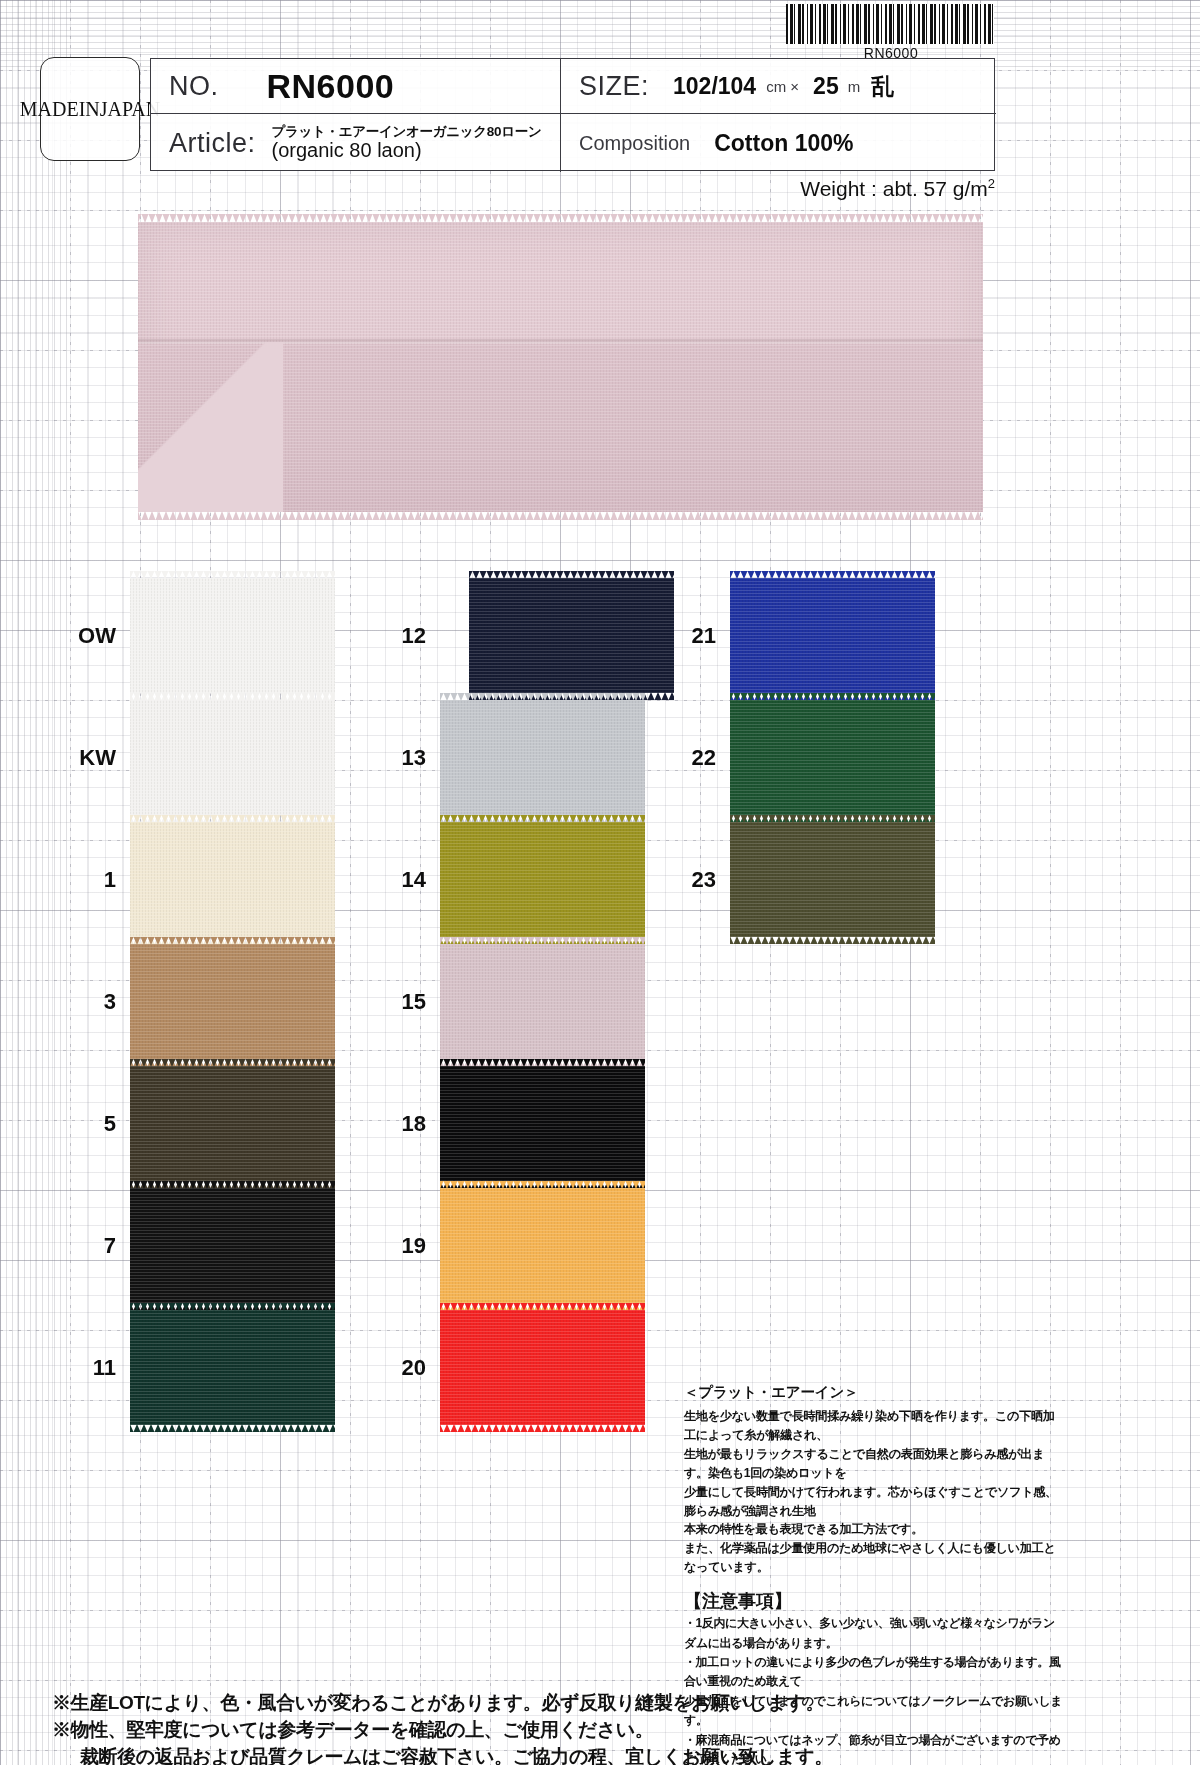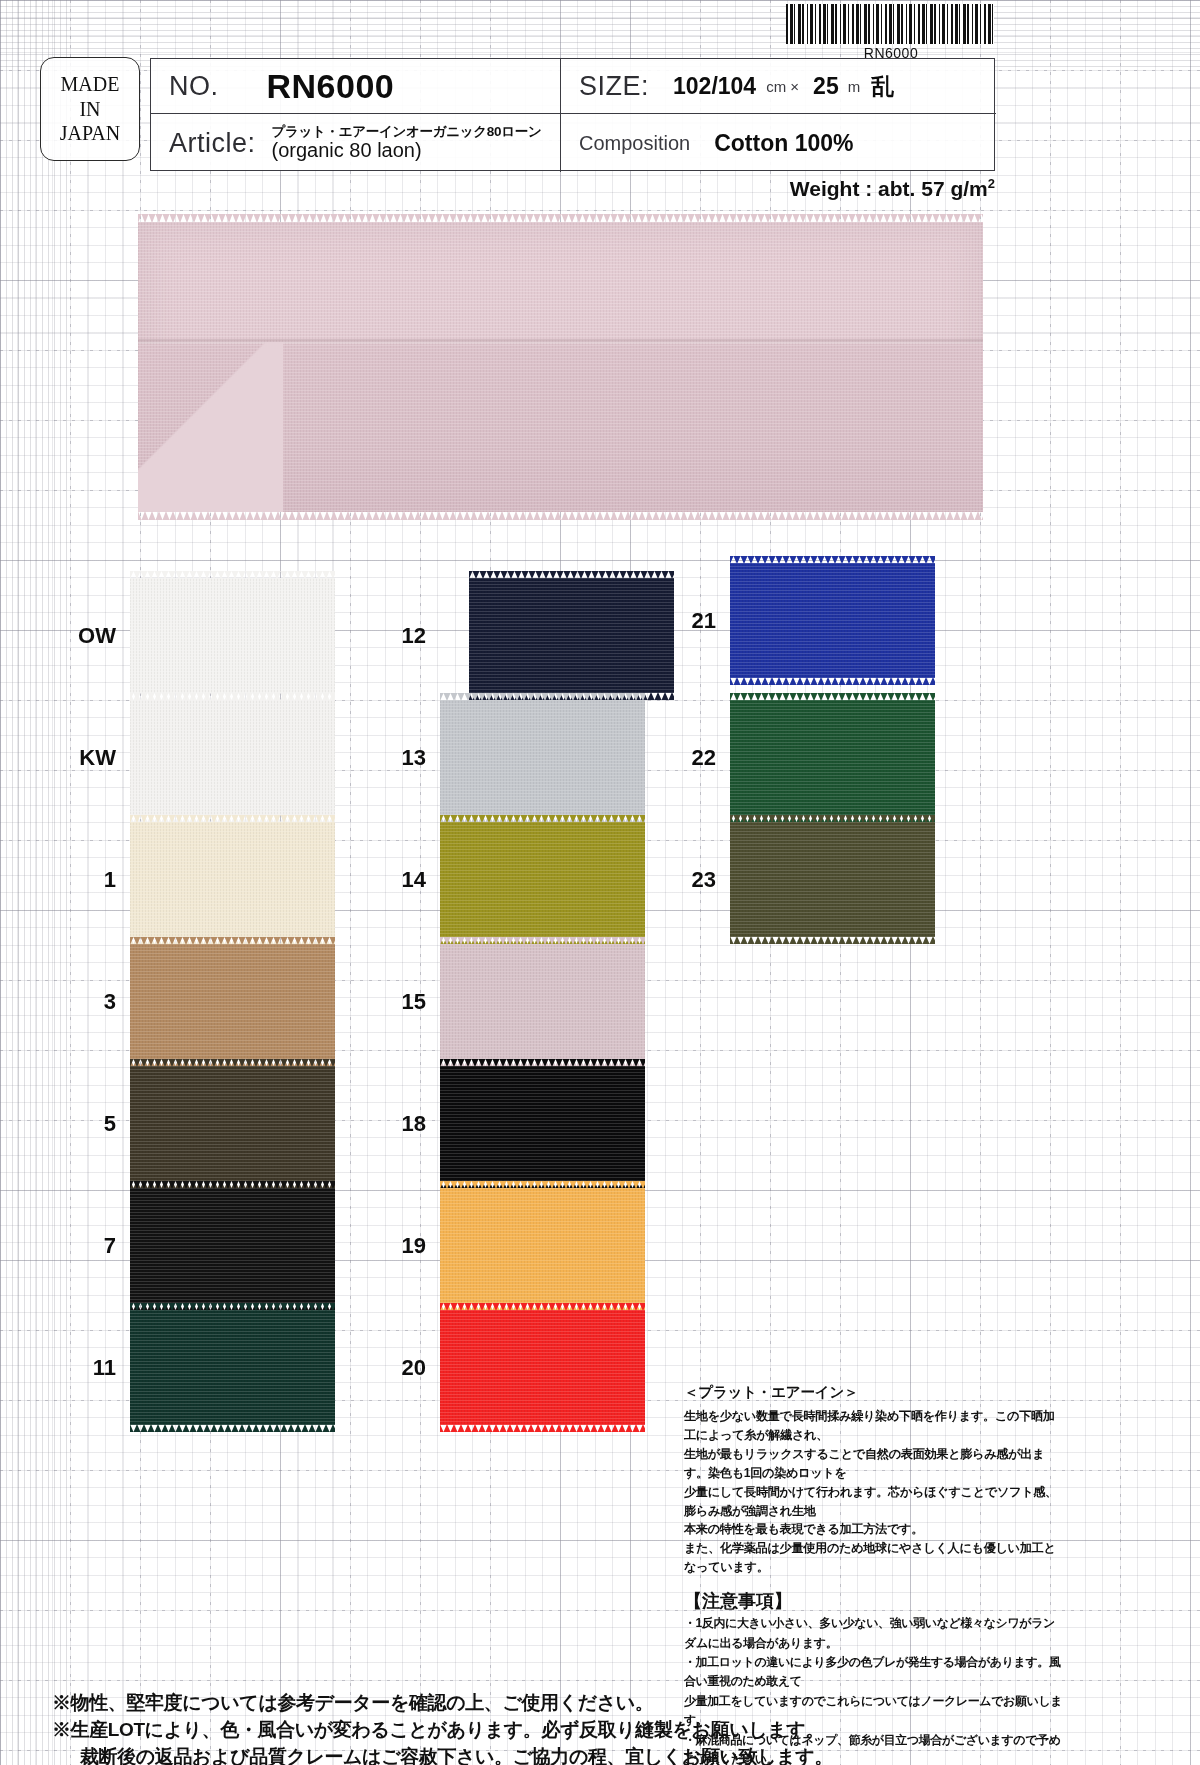--- a/index.html
+++ b/index.html
@@ -47,41 +47,41 @@
         #111 16px 18px, #fff 18px 21px, #111 21px 22px, #fff 22px 24px,
         #111 24px 27px, #fff 27px 29px, #111 29px 30px, #fff 30px 33px);
   }
   #barcode-text{ font-size:14px; color:#111; letter-spacing:.5px; margin-top:1px;
                  font-family:"Liberation Sans", sans-serif;}
 
   
   #made-in-japan{
     position:absolute; left:40px; top:57px; width:100px; height:104px;
     border:1.8px solid #2a2a2a; border-radius:14px; background:rgba(255,255,255,.85);
-    display:flex; flex-direction:column; align-items:center; justify-content:center;
+    display:flex; flex-direction:row; align-items:center; justify-content:center;
     font-family:"Liberation Serif", serif; font-size:20px; color:#111; line-height:1.22;
   }
   #header-table{
     position:absolute; left:150px; top:58px; width:845px; height:113px;
     border:1.6px solid #3b3b42; background:rgba(255,255,255,.9);
     display:grid; grid-template-columns: 410px 435px; grid-template-rows: 55px 58px;
   }
   .hcell{ border-right:1.6px solid #3b3b42; border-bottom:1.6px solid #3b3b42;
           display:flex; align-items:center; padding-left:18px; }
   .hcell.c2{ border-right:none; }
   .hcell.r2{ border-bottom:none; }
   .lbl{ font-size:27px; color:#2e2e33; letter-spacing:.5px; font-weight:400; }
   .lbl-sm{ font-size:20px; color:#3a3a40; }
   .val-big{ font-size:34px; font-weight:bold; color:#0d0d0d; letter-spacing:.5px; }
   .val-mid{ font-size:23px; font-weight:bold; color:#0d0d0d; }
   .val-unit{ font-size:15px; color:#3a3a40; font-weight:400; }
   .jp-2line{ display:flex; flex-direction:column; line-height:1.12; }
   .jp-kana{ font-size:13.5px; color:#111; letter-spacing:-.3px; font-weight:600; }
   .jp-rom{ font-size:20px; color:#111; }
-  #weight-line{ position:absolute; right:205px; top:176px; font-size:21px; font-weight:bold; color:#101010; }
+  #weight-line{ position:absolute; right:205px; top:176px; font-size:21px; font-weight:normal; color:#101010; }
   #weight-line sup{ font-size:13px; }
 
   
   #main-swatch{
     position:absolute; left:138px; top:222px; width:845px; height:290px;
     background:
       linear-gradient(to bottom, #e5cdd4 0%, #e3cbd2 40%, #dfc7ce 41%, #dbc3ca 100%);
     box-shadow: inset 0 0 40px rgba(170,140,150,.22);
   }
   #main-swatch .fold{
@@ -349,21 +349,21 @@
       <div class="sw-chip" style="background: rgb(243, 34, 34);">
         <div class="tex"></div>
         <svg viewBox="0 0 205 8" preserveAspectRatio="none" class="zig" style="top: -7px;">
           <path d="M0,8 L3.5,0 L7,8 L10.5,0 L14,8 L17.5,0 L21,8 L24.5,0 L28,8 L31.5,0 L35,8 L38.5,0 L42,8 L45.5,0 L49,8 L52.5,0 L56,8 L59.5,0 L63,8 L66.5,0 L70,8 L73.5,0 L77,8 L80.5,0 L84,8 L87.5,0 L91,8 L94.5,0 L98,8 L101.5,0 L105,8 L108.5,0 L112,8 L115.5,0 L119,8 L122.5,0 L126,8 L129.5,0 L133,8 L136.5,0 L140,8 L143.5,0 L147,8 L150.5,0 L154,8 L157.5,0 L161,8 L164.5,0 L168,8 L171.5,0 L175,8 L178.5,0 L182,8 L185.5,0 L189,8 L192.5,0 L196,8 L199.5,0 L203,8 L206.5,0 L210,8 L205,8 L205,0 L0,0 Z" fill="#f32222"></path>
         </svg>
         <svg viewBox="0 0 205 8" preserveAspectRatio="none" class="zig" style="bottom: -7px;">
           <path d="M0,0 L3.5,8 L7,0 L10.5,8 L14,0 L17.5,8 L21,0 L24.5,8 L28,0 L31.5,8 L35,0 L38.5,8 L42,0 L45.5,8 L49,0 L52.5,8 L56,0 L59.5,8 L63,0 L66.5,8 L70,0 L73.5,8 L77,0 L80.5,8 L84,0 L87.5,8 L91,0 L94.5,8 L98,0 L101.5,8 L105,0 L108.5,8 L112,0 L115.5,8 L119,0 L122.5,8 L126,0 L129.5,8 L133,0 L136.5,8 L140,0 L143.5,8 L147,0 L150.5,8 L154,0 L157.5,8 L161,0 L164.5,8 L168,0 L171.5,8 L175,0 L178.5,8 L182,0 L185.5,8 L189,0 L192.5,8 L196,0 L199.5,8 L203,0 L206.5,8 L210,0 L205,0 L205,8 L0,8 Z" fill="#f32222"></path>
         </svg>
       </div>
     </div>
-    <div class="swatch-row" style="left: 660px; top: 3px;">
+    <div class="swatch-row" style="left: 660px; top: 18px;">
       <div class="sw-label">21</div>
       <div class="sw-chip" style="background: rgb(31, 50, 160);">
         <div class="tex"></div>
         <svg viewBox="0 0 205 8" preserveAspectRatio="none" class="zig" style="top: -7px;">
           <path d="M0,8 L3.5,0 L7,8 L10.5,0 L14,8 L17.5,0 L21,8 L24.5,0 L28,8 L31.5,0 L35,8 L38.5,0 L42,8 L45.5,0 L49,8 L52.5,0 L56,8 L59.5,0 L63,8 L66.5,0 L70,8 L73.5,0 L77,8 L80.5,0 L84,8 L87.5,0 L91,8 L94.5,0 L98,8 L101.5,0 L105,8 L108.5,0 L112,8 L115.5,0 L119,8 L122.5,0 L126,8 L129.5,0 L133,8 L136.5,0 L140,8 L143.5,0 L147,8 L150.5,0 L154,8 L157.5,0 L161,8 L164.5,0 L168,8 L171.5,0 L175,8 L178.5,0 L182,8 L185.5,0 L189,8 L192.5,0 L196,8 L199.5,0 L203,8 L206.5,0 L210,8 L205,8 L205,0 L0,0 Z" fill="#1f32a0"></path>
         </svg>
         <svg viewBox="0 0 205 8" preserveAspectRatio="none" class="zig" style="bottom: -7px;">
           <path d="M0,0 L3.5,8 L7,0 L10.5,8 L14,0 L17.5,8 L21,0 L24.5,8 L28,0 L31.5,8 L35,0 L38.5,8 L42,0 L45.5,8 L49,0 L52.5,8 L56,0 L59.5,8 L63,0 L66.5,8 L70,0 L73.5,8 L77,0 L80.5,8 L84,0 L87.5,8 L91,0 L94.5,8 L98,0 L101.5,8 L105,0 L108.5,8 L112,0 L115.5,8 L119,0 L122.5,8 L126,0 L129.5,8 L133,0 L136.5,8 L140,0 L143.5,8 L147,0 L150.5,8 L154,0 L157.5,8 L161,0 L164.5,8 L168,0 L171.5,8 L175,0 L178.5,8 L182,0 L185.5,8 L189,0 L192.5,8 L196,0 L199.5,8 L203,0 L206.5,8 L210,0 L205,0 L205,8 L0,8 Z" fill="#1f32a0"></path>
         </svg>
       </div>
@@ -407,16 +407,16 @@
   <div id="notice-lines">
       <div class="notice-line">・1反内に大きい小さい、多い少ない、強い弱いなど様々なシワがランダムに出る場合があります。</div>
       <div class="notice-line">・加工ロットの違いにより多少の色ブレが発生する場合があります。風合い重視のため敢えて</div>
       <div class="notice-line">少量加工をしていますのでこれらについてはノークレームでお願いします。</div>
       <div class="notice-line">・麻混商品についてはネップ、節糸が目立つ場合がございますので予めご了承ください。</div>
       <div class="notice-line">・必ず、反取り、反裁断お願いします。</div>
     </div>
 </div>
 
 <div id="footer">
+    <div class="foot-line">※生産LOTにより、色・風合いが変わることがあります。必ず反取り縫製をお願いします。</div>
     <div class="foot-line">※物性、堅牢度については参考データーを確認の上、ご使用ください。</div>
-    <div class="foot-line">※生産LOTにより、色・風合いが変わることがあります。必ず反取り縫製をお願いします。</div>
     <div class="foot-line indent">裁断後の返品および品質クレームはご容赦下さい。ご協力の程、宜しくお願い致します。</div>
   </div>
 
 </body></html>

